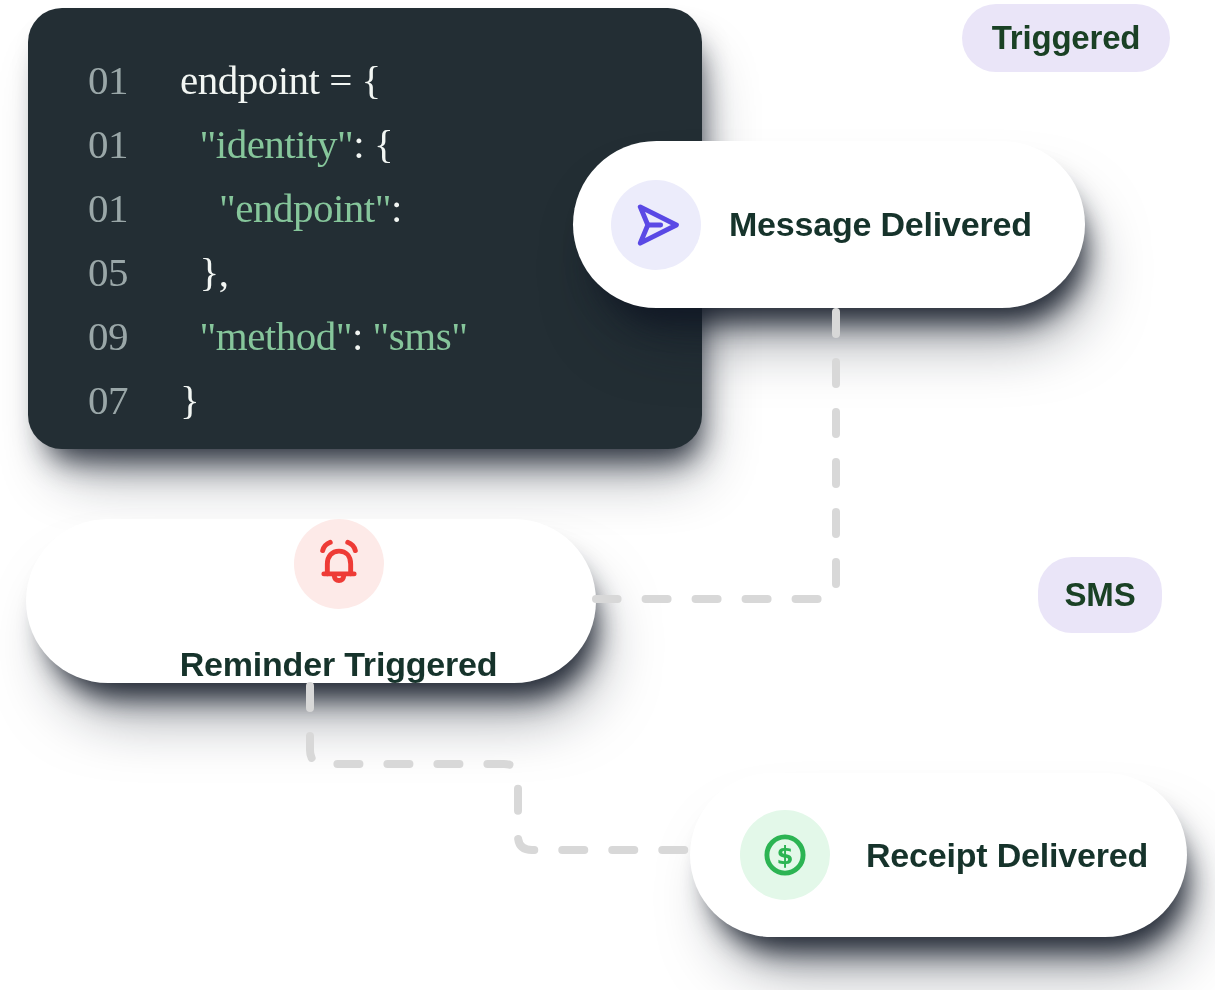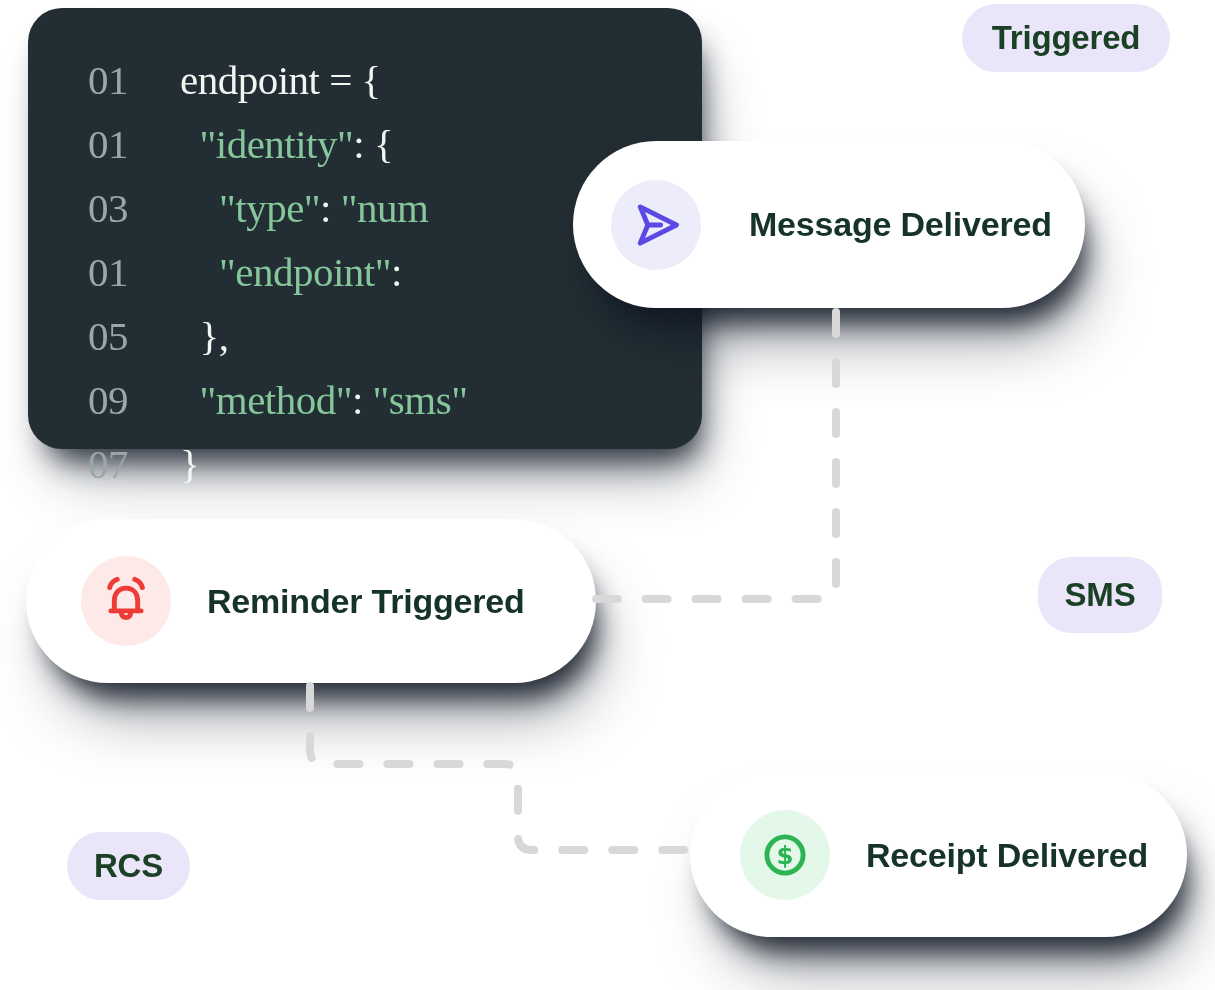--- a/index.html
+++ b/index.html
@@ -50,22 +50,22 @@
   .connectors path{fill:none;stroke:currentColor;stroke-width:8;
     stroke-linecap:round;stroke-dasharray:22 28;}
 
   
   .event-card{
     position:absolute;display:flex;align-items:center;
     background:var(--card-bg,#ffffff);border-radius:84px;
     box-shadow:10px 24px 26px -10px rgba(16,24,37,.85), 16px 44px 62px -18px rgba(16,24,37,.5);
     z-index:4;
   }
-  .card-message{left:573px;top:141px;width:512px;height:167px;padding-left:38px;gap:48px;}
-  .card-reminder{left:26px;top:519px;width:570px;height:164px;padding-left:55px;gap:36px;}
+  .card-message{left:573px;top:141px;width:512px;height:167px;padding-left:38px;gap:28px;}
+  .card-reminder{left:26px;top:519px;width:570px;height:164px;padding-left:55px;gap:36px;flex-direction:column;}
   .card-receipt{left:690px;top:773px;width:497px;height:164px;padding-left:50px;gap:36px;}
   .icon-circle{
     width:90px;height:90px;border-radius:50%;flex:none;
     display:flex;align-items:center;justify-content:center;
   }
   .icon-circle svg{width:56px;height:56px;}
   .icon-send{background:var(--send-icon-bg,#ececfb);color:var(--send-icon,#5a49e5);}
   .icon-bell{background:var(--bell-icon-bg,#fdeae8);color:var(--bell-icon,#ee3b36);}
   .icon-dollar{background:var(--dollar-icon-bg,#e3f8e9);color:var(--dollar-icon,#2cb453);}
   .card-label{
@@ -91,24 +91,20 @@
 <div class="canvas">
 
   <div class="code-panel">
     <div class="code-line">
       <span class="line-number">01</span>
       <span class="line-code"><span class="tok-plain">endpoint = {</span></span>
     </div>
     <div class="code-line">
       <span class="line-number">01</span>
       <span class="line-code"><span class="tok-plain">  </span><span class="tok-string">"identity"</span><span class="tok-plain">: {</span></span>
-    </div>
-    <div class="code-line">
-      <span class="line-number">03</span>
-      <span class="line-code"><span class="tok-plain">    </span><span class="tok-string">"type"</span><span class="tok-plain">: </span><span class="tok-string">"num</span></span>
     </div>
     <div class="code-line">
       <span class="line-number">01</span>
       <span class="line-code"><span class="tok-plain">    </span><span class="tok-string">"endpoint"</span><span class="tok-plain">:</span></span>
     </div>
     <div class="code-line">
       <span class="line-number">05</span>
       <span class="line-code"><span class="tok-plain">  },</span></span>
     </div>
     <div class="code-line">
@@ -158,17 +154,14 @@
     </span>
     <span class="card-label">Receipt Delivered</span>
   </div>
 
   <div class="badge badge-whatsapp">
     <span>Triggered</span>
   </div>
   <div class="badge badge-sms">
     <span>SMS</span>
   </div>
-  <div class="badge badge-rcs">
-    <span>RCS</span>
-  </div>
 
 </div>
 
 </body></html>

